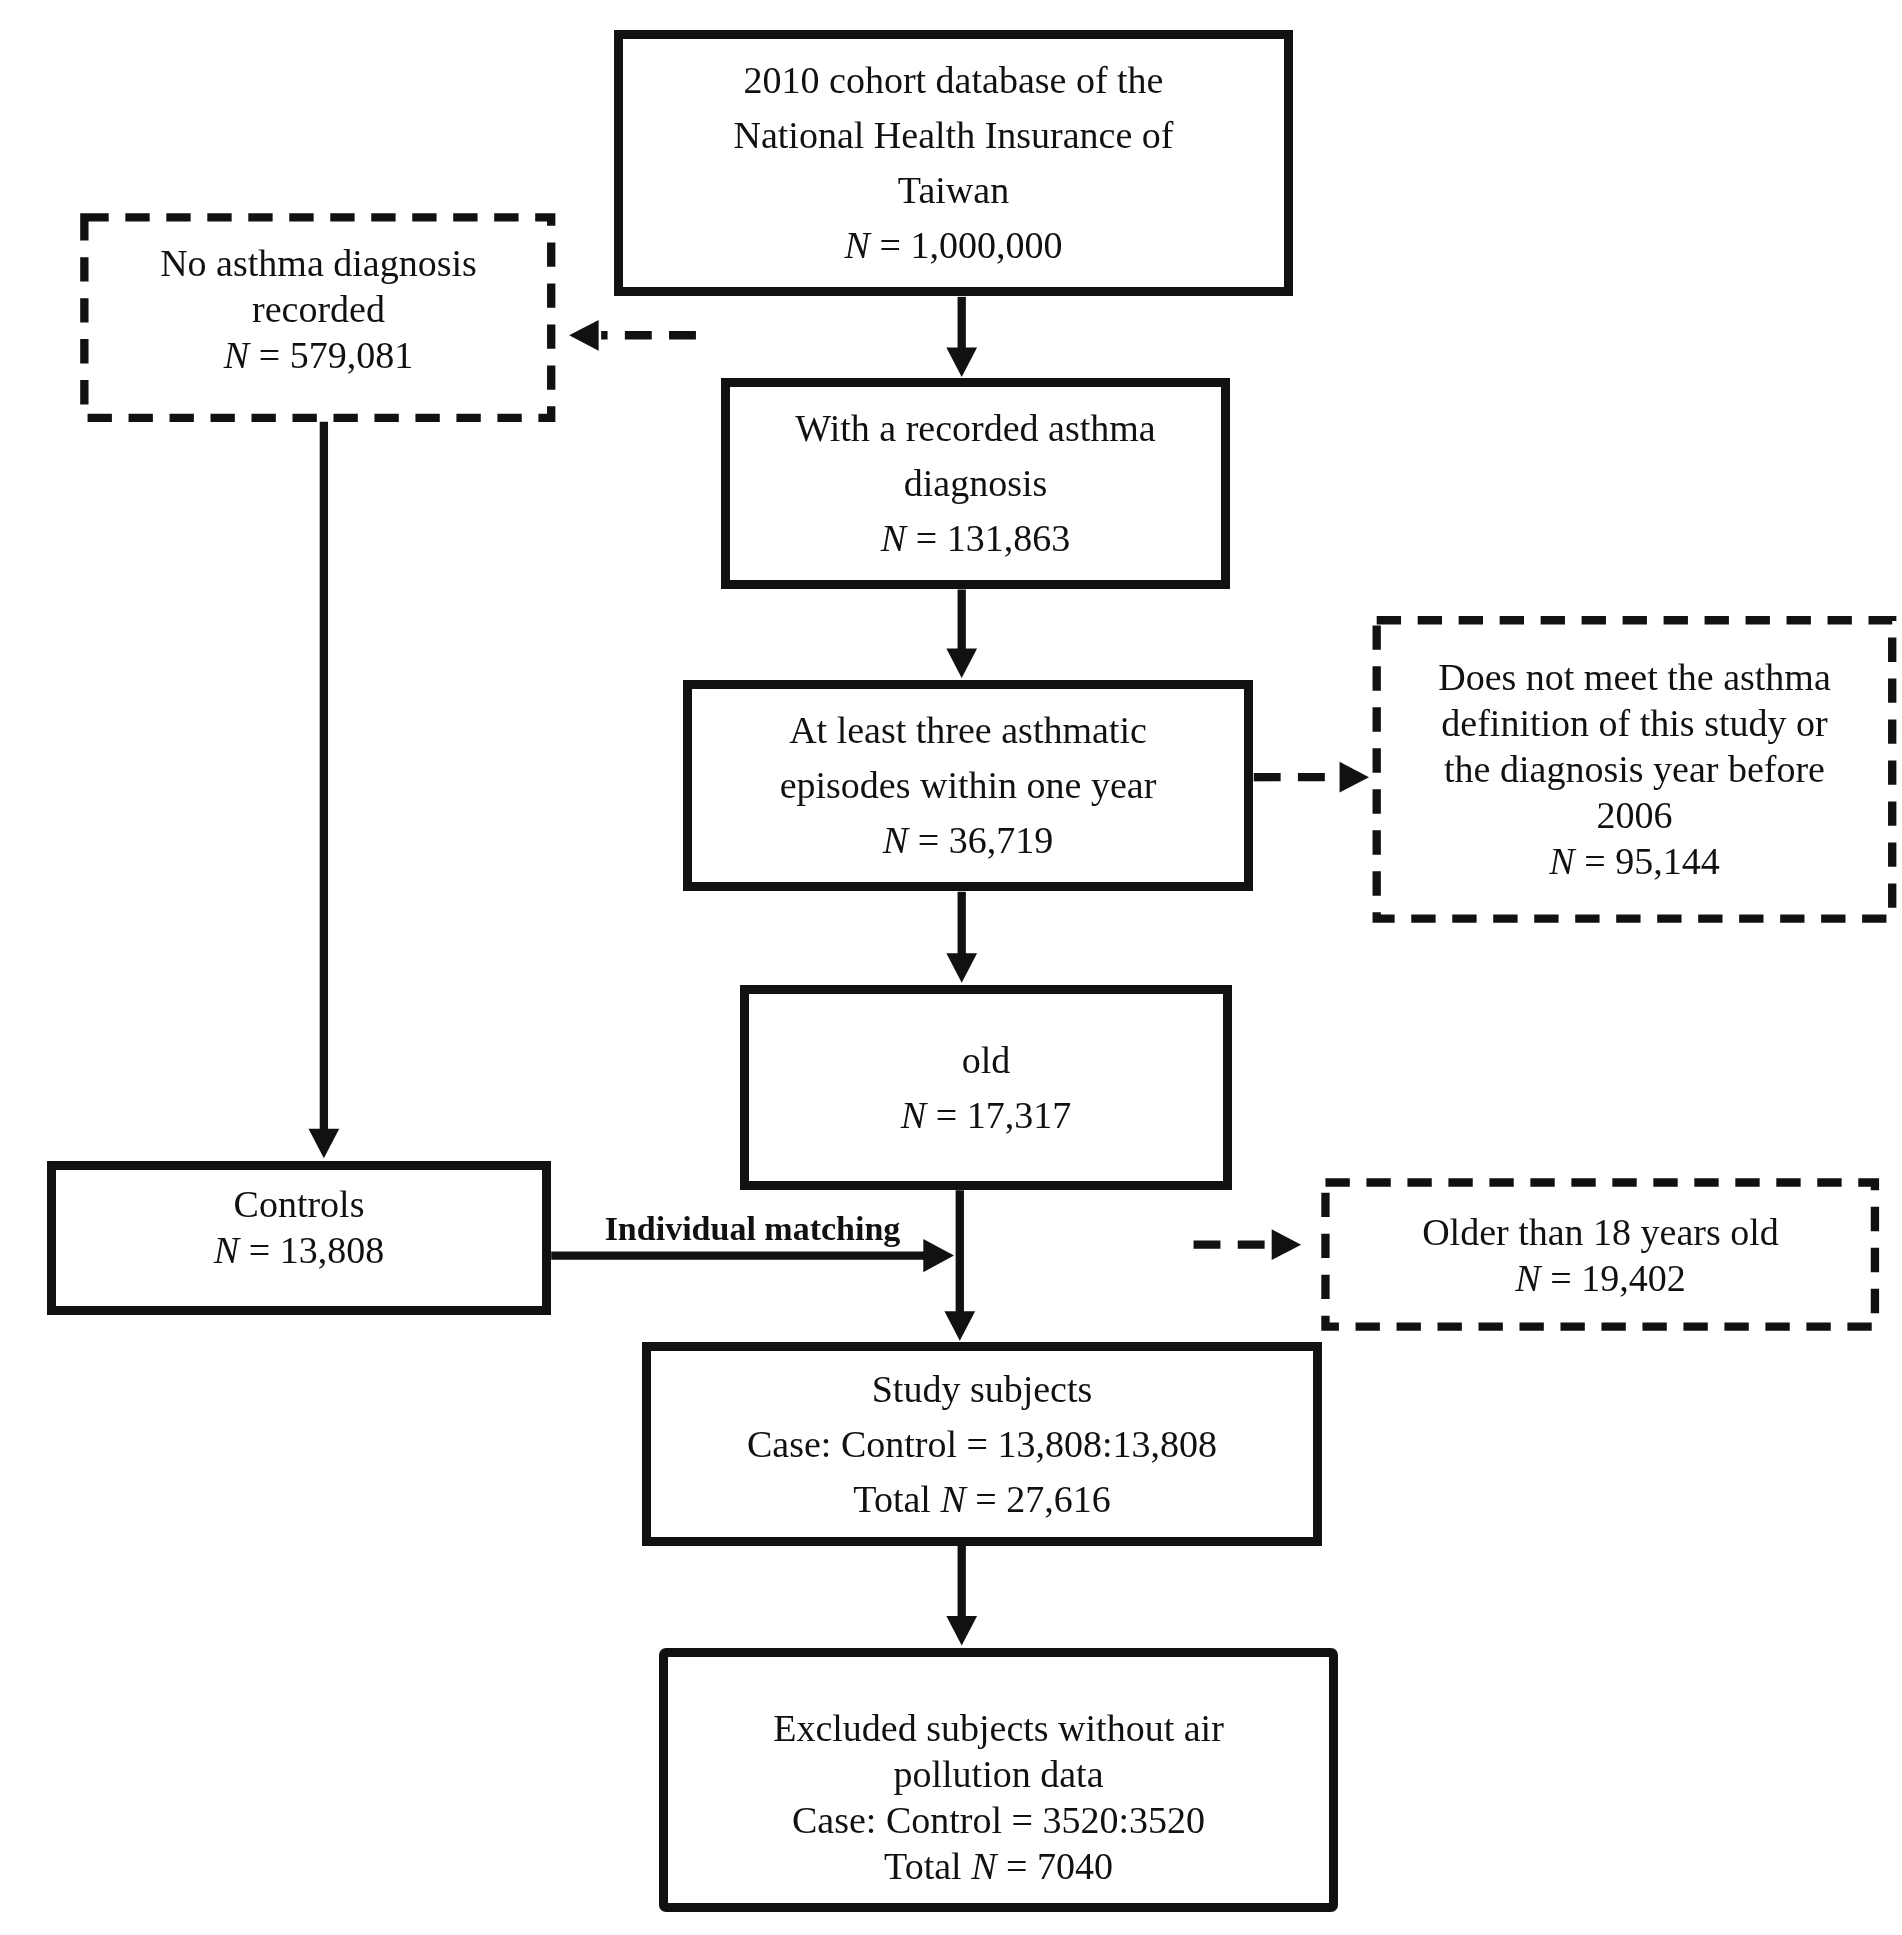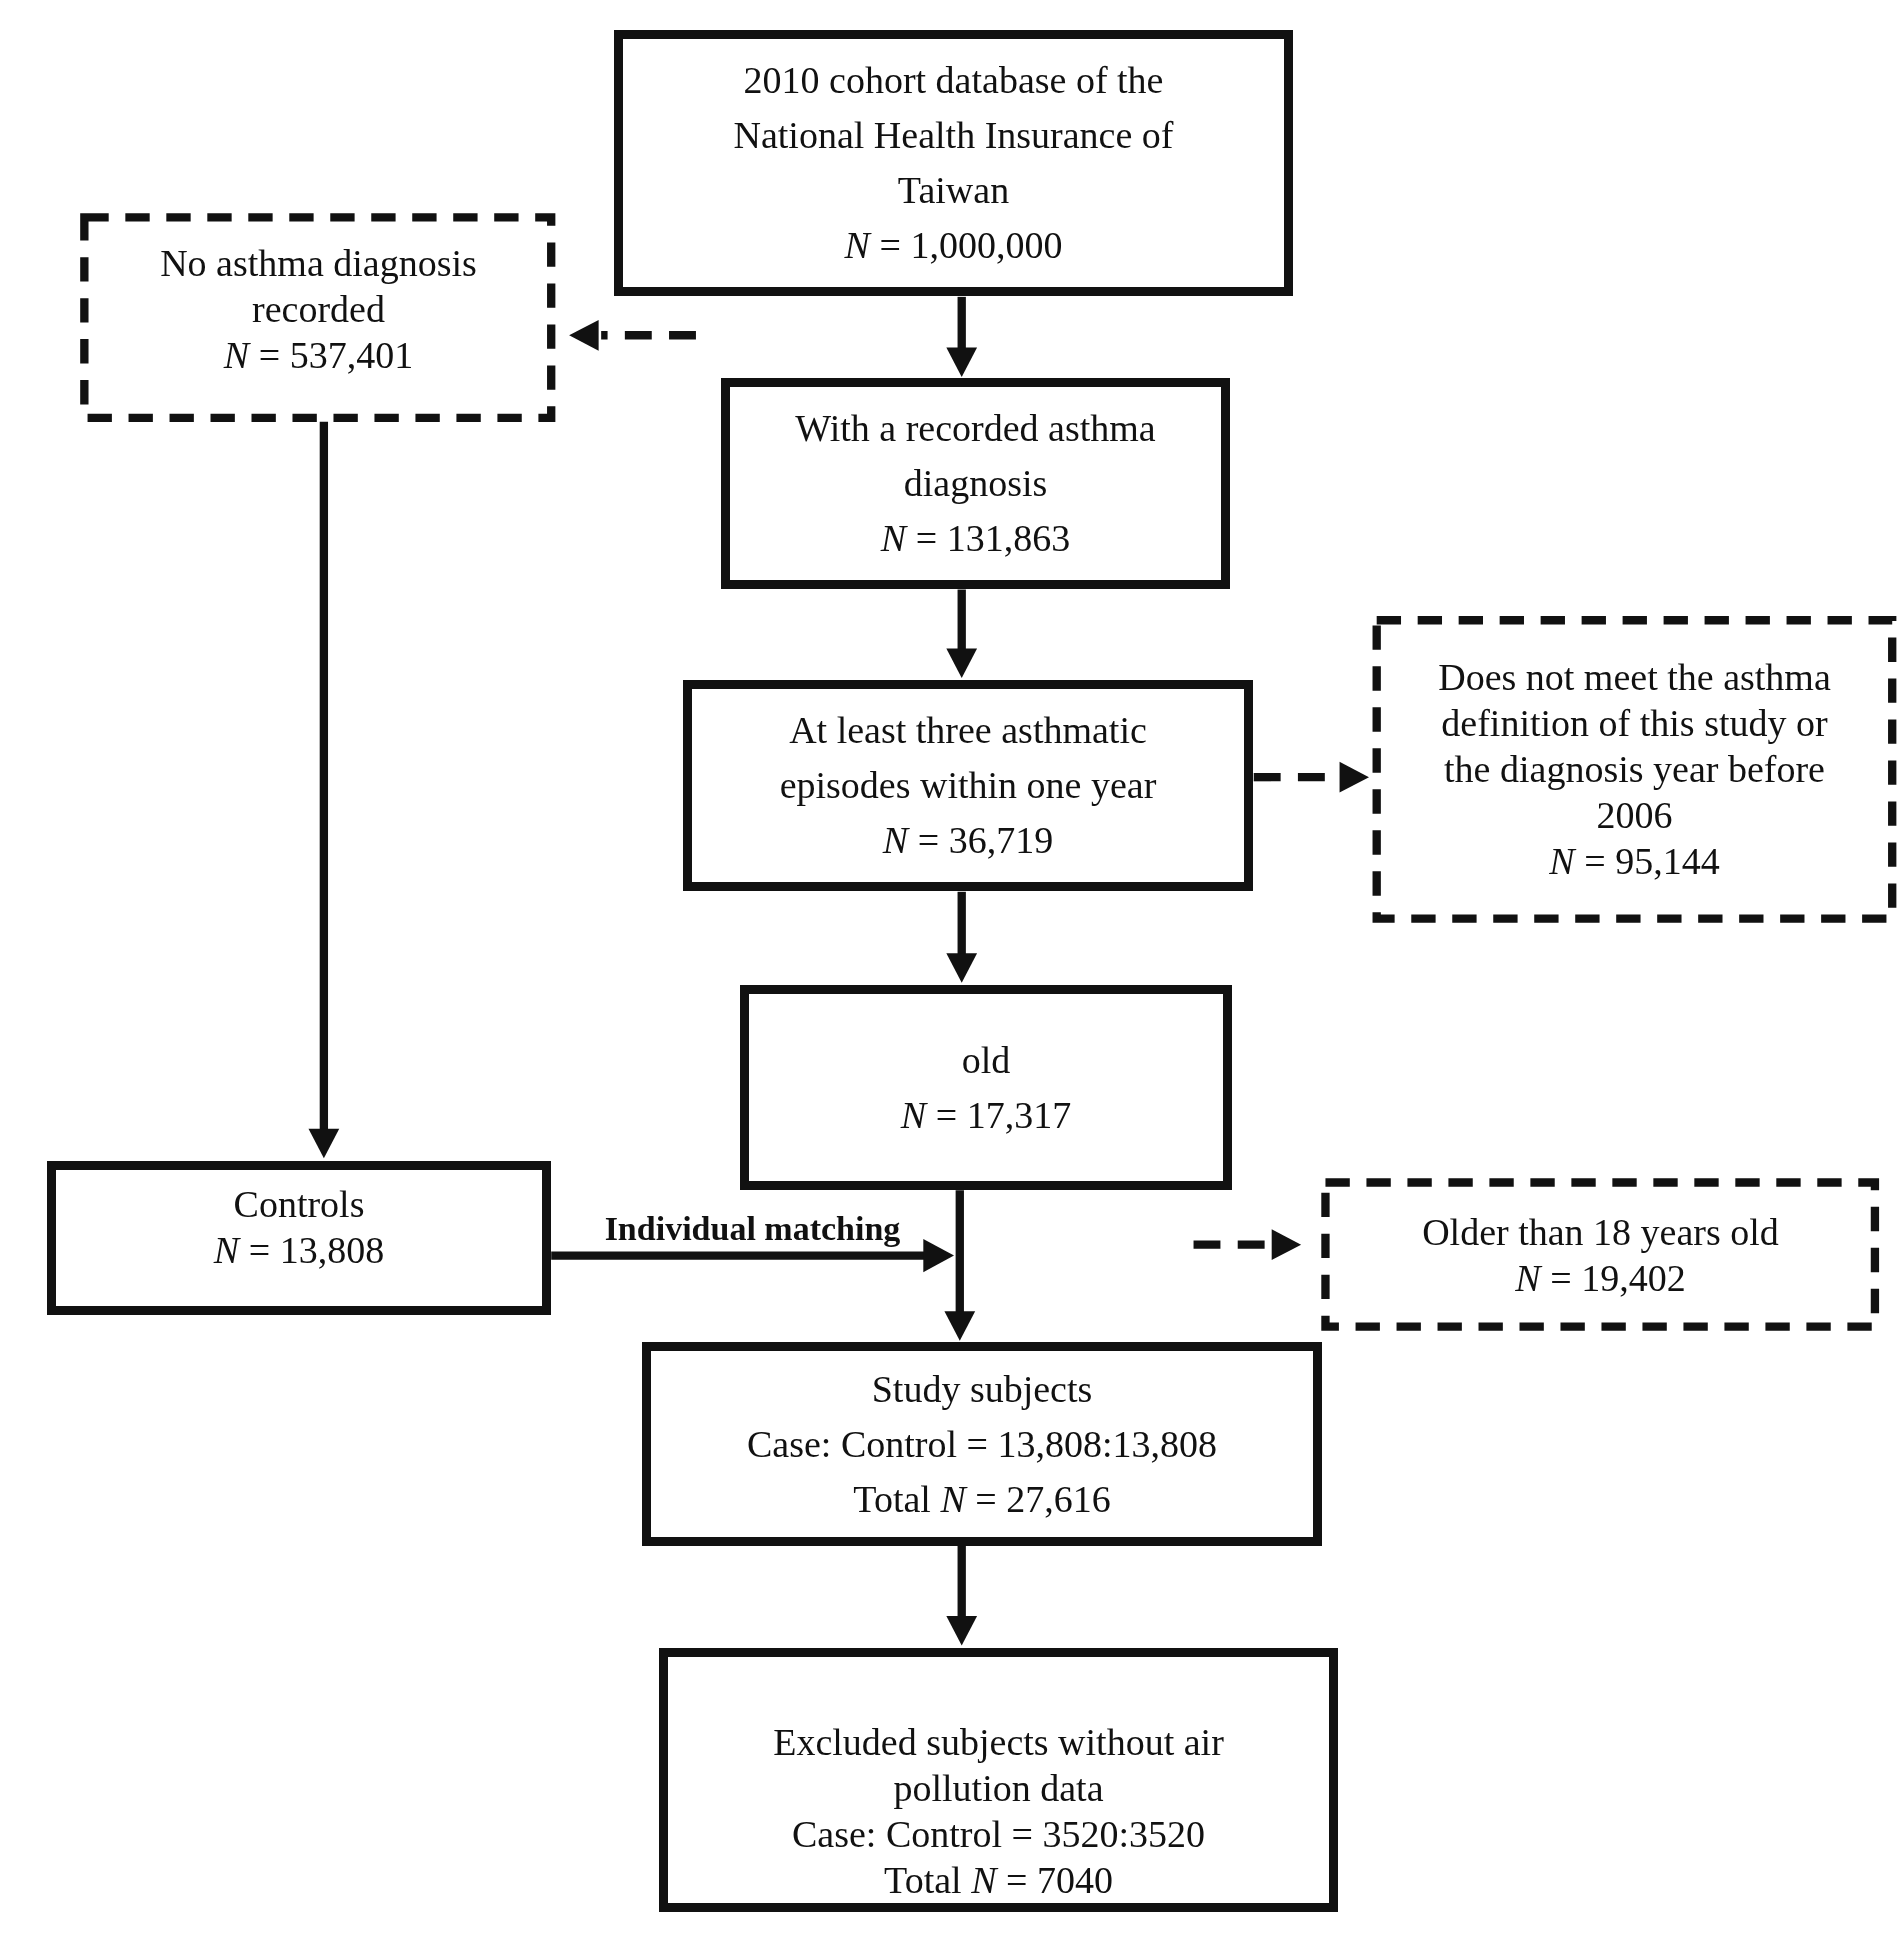--- a/index.html
+++ b/index.html
@@ -105,21 +105,21 @@
   <div class="box solid lh-lg" style="left:586px; top:30px; width:679px; height:266px;">
     <div class="line">2010 cohort database of the</div>
     <div class="line">National Health Insurance of</div>
     <div class="line">Taiwan</div>
     <div class="line"><span></span><span class="nv">N</span><span> = 1,000,000</span></div>
   </div>
 
   <div class="box lh-sm" style="left:53px; top:213px; width:475px; height:192px;">
     <div class="line">No asthma diagnosis</div>
     <div class="line">recorded</div>
-    <div class="line"><span></span><span class="nv">N</span><span> = 537,401</span></div>
+    <div class="line"><span></span><span class="nv">N</span><span> = 579,081</span></div>
   </div>
 
   <div class="box solid lh-lg" style="left:693px; top:378px; width:509px; height:211px;">
     <div class="line">With a recorded asthma</div>
     <div class="line">diagnosis</div>
     <div class="line"><span></span><span class="nv">N</span><span> = 131,863</span></div>
   </div>
 
   <div class="box solid lh-lg" style="left:655px; top:680px; width:570px; height:211px;text-align:right;">
     <div class="line">At least three asthmatic</div>
@@ -151,21 +151,21 @@
     <div class="line">Older than 18 years old</div>
     <div class="line"><span></span><span class="nv">N</span><span> = 19,402</span></div>
   </div>
 
   <div class="box solid lh-lg" style="left:614px; top:1342px; width:680px; height:204px;">
     <div class="line">Study subjects</div>
     <div class="line">Case: Control = 13,808:13,808</div>
     <div class="line"><span>Total </span><span class="nv">N</span><span> = 27,616</span></div>
   </div>
 
-  <div class="box solid lh-sm" style="left:631px; top:1648px; width:679px; height:264px; justify-content:flex-end; padding-top:33px;">
+  <div class="box solid lh-sm" style="left:631px; top:1648px; width:679px; height:264px; justify-content:center; padding-top:33px;border-radius:7px;">
     <div class="line">Excluded subjects without air</div>
     <div class="line">pollution data</div>
     <div class="line">Case: Control = 3520:3520</div>
     <div class="line"><span>Total </span><span class="nv">N</span><span> = 7040</span></div>
   </div>
 
 </div>
 
 
 </body></html>

